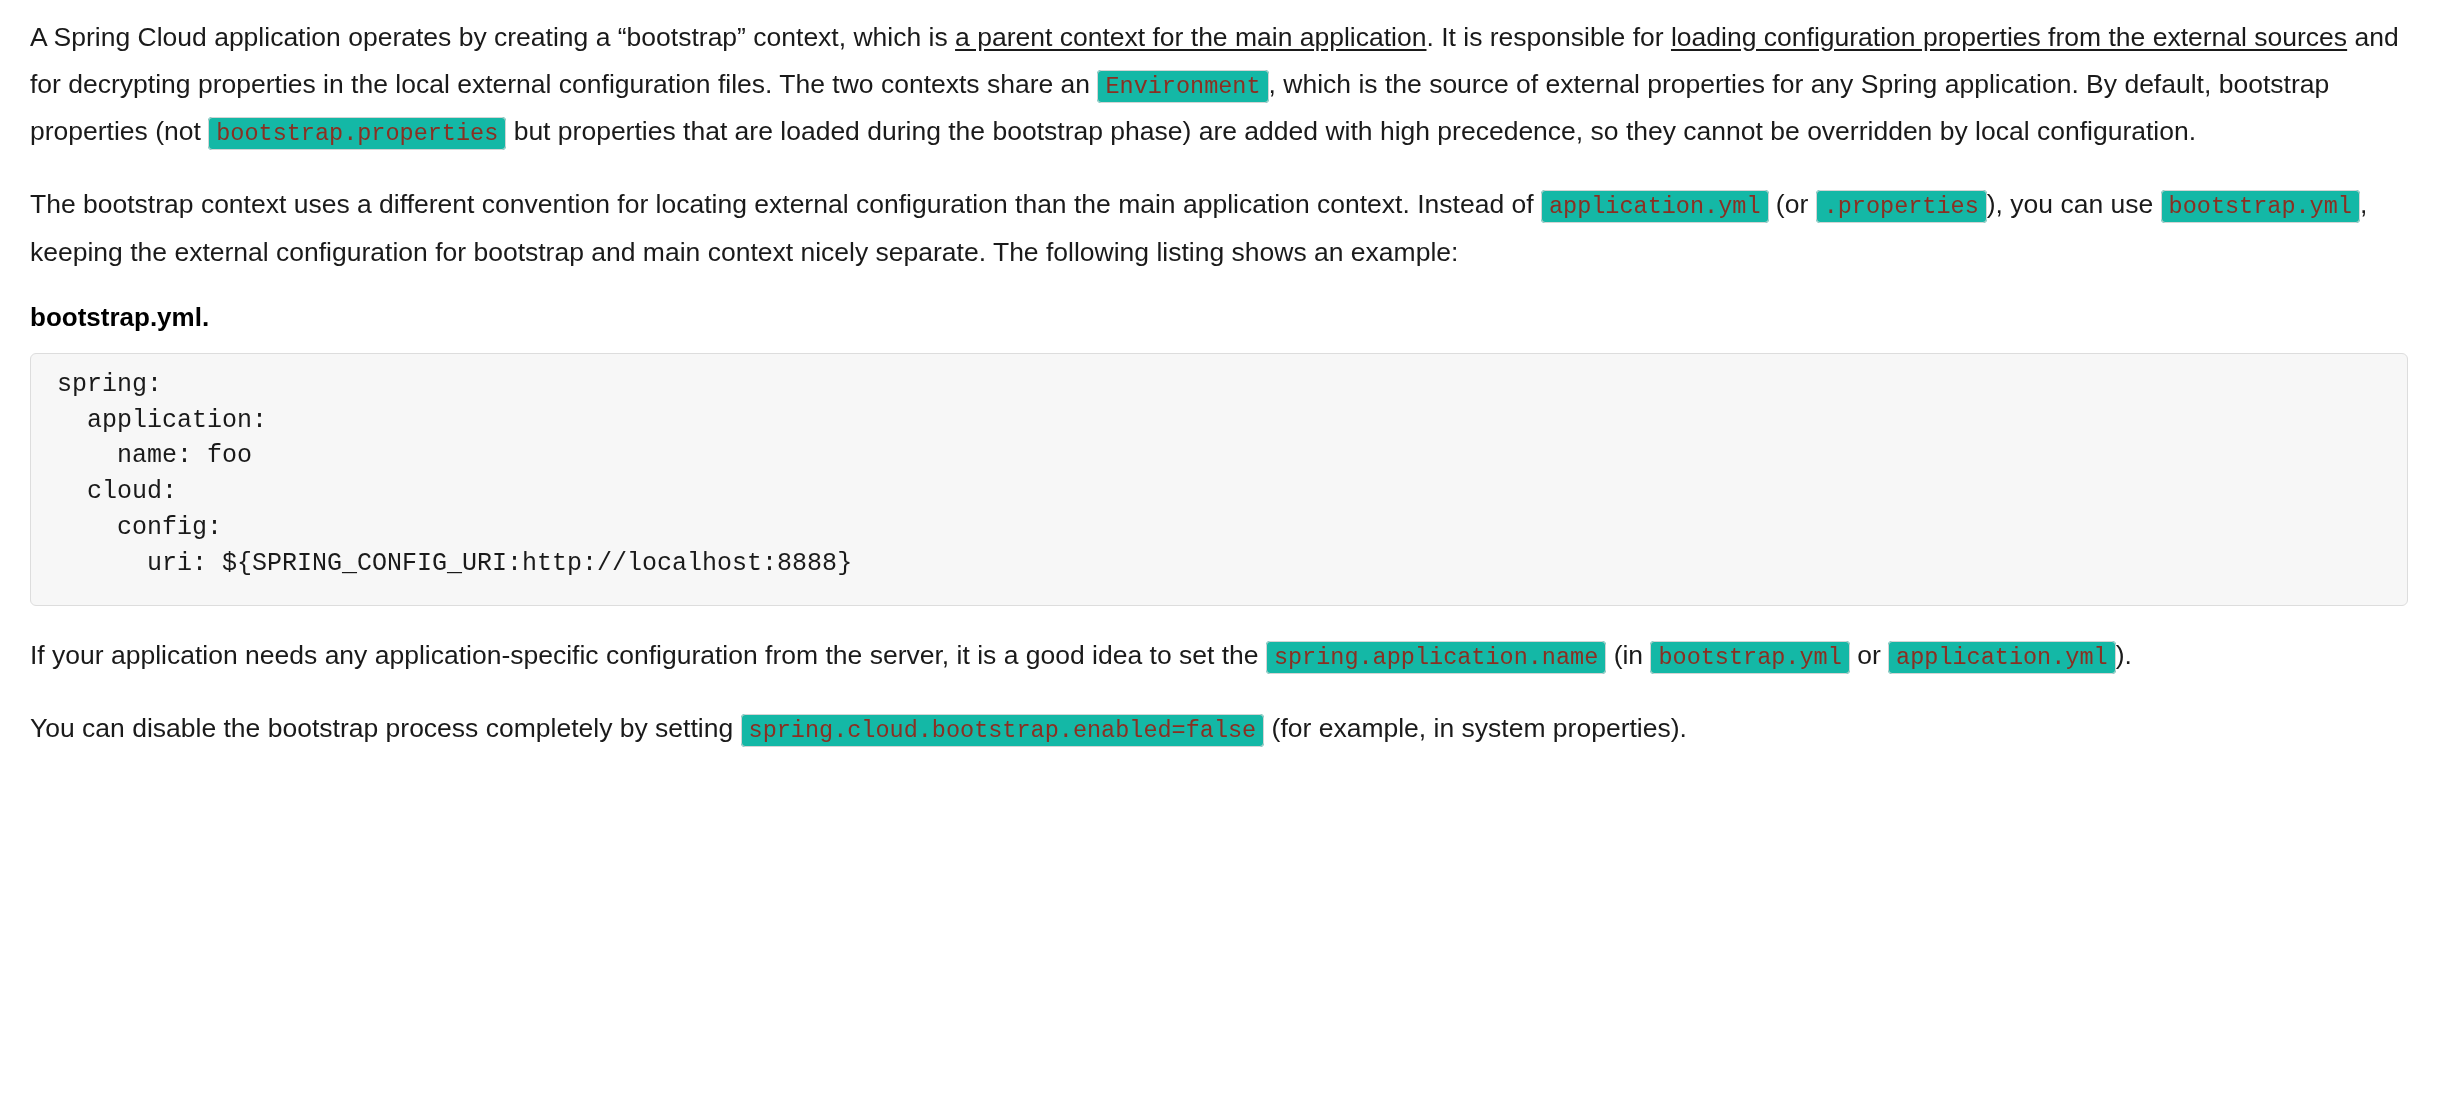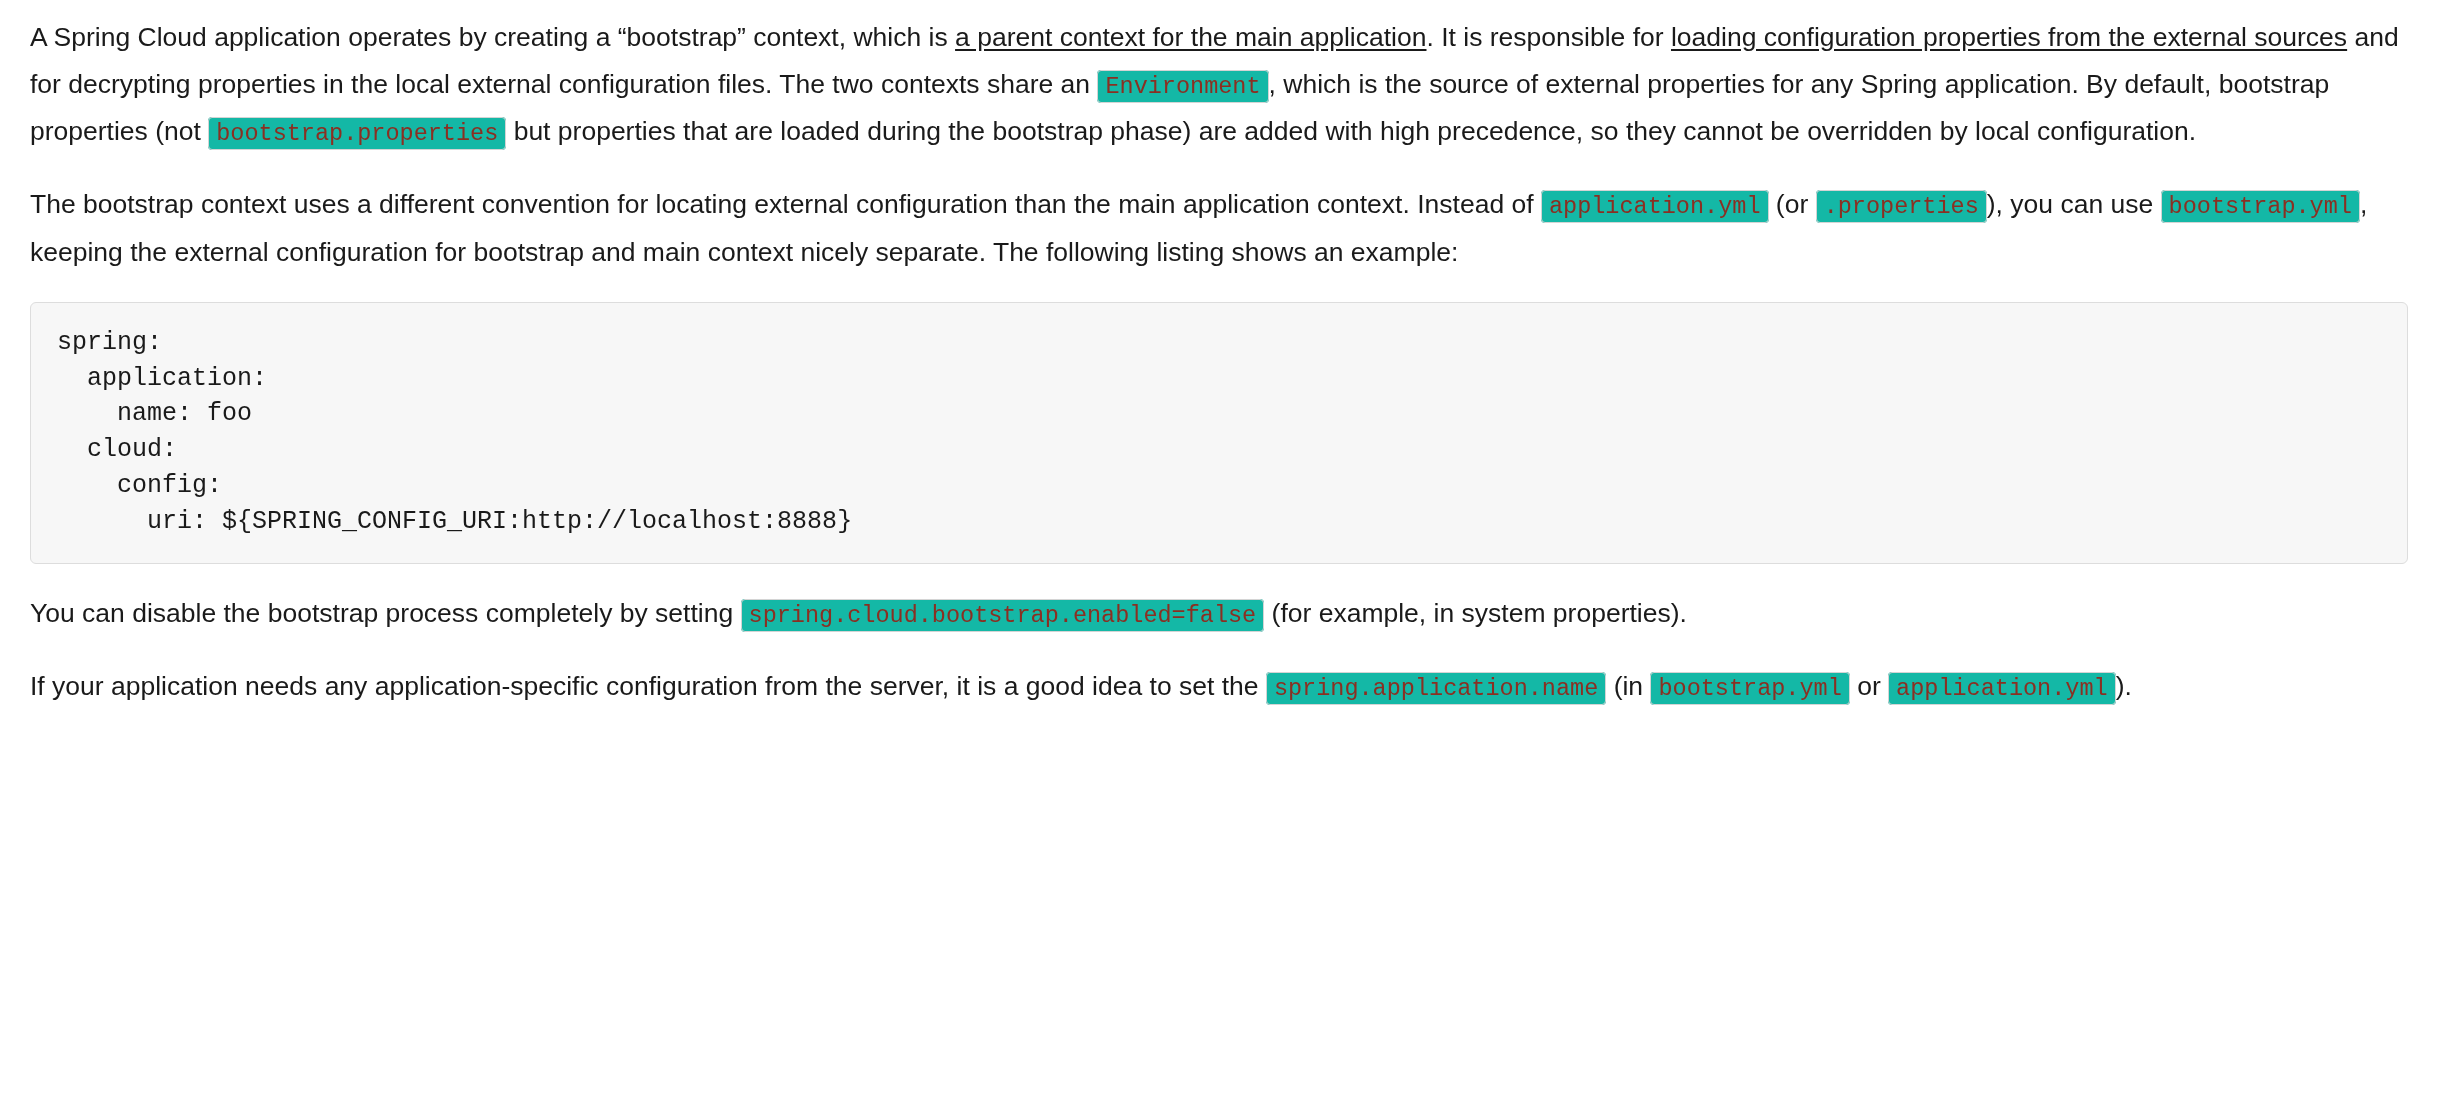--- a/index.html
+++ b/index.html
@@ -53,44 +53,45 @@
     font-size: 26px;
     font-weight: bold;
     margin: 0 0 20px 0;
     color: #000000;
   }
   pre.code-block {
     margin: 0 0 26px 0;
     background: #f7f7f7;
     border: 1px solid #dddddd;
     border-radius: 6px;
-    padding: 22px 26px 24px 26px;
+    padding: 13px 26px 24px 26px;
     font-family: "Liberation Mono", "DejaVu Sans Mono", monospace;
     font-size: 25px;
     line-height: 1.43;
     color: #1a1a1a;
     overflow-x: auto;
     white-space: pre;
   }
 </style>
 </head>
 <body>
 
 <div class="page">
 
 
   <p class="para"><span>A Spring Cloud application operates by creating a “bootstrap” context, which is </span><a class="inline-link" href="#">a parent context for the main application</a><span>. It is responsible for </span><a class="inline-link" href="#">loading configuration properties from the external sources</a><span> and for decrypting properties in the local external configuration files. The two contexts share an </span><code class="lit">Environment</code><span>, which is the source of external properties for any Spring application. By default, bootstrap properties (not </span><code class="lit">bootstrap.properties</code><span> but properties that are loaded during the bootstrap phase) are added with high precedence, so they cannot be overridden by local configuration.</span></p>
 
   <p class="para"><span>The bootstrap context uses a different convention for locating external configuration than the main application context. Instead of </span><code class="lit">application.yml</code><span> (or </span><code class="lit">.properties</code><span>), you can use </span><code class="lit">bootstrap.yml</code><span>, keeping the external configuration for bootstrap and main context nicely separate. The following listing shows an example:</span></p>
 
+  <div class="listing-caption">bootstrap.yml.</div>
 
   <pre class="code-block">spring:
   application:
     name: foo
   cloud:
     config:
       uri: ${SPRING_CONFIG_URI:http://localhost:8888}</pre>
 
+  <p class="para"><span>If your application needs any application-specific configuration from the server, it is a good idea to set the </span><code class="lit">spring.application.name</code><span> (in </span><code class="lit">bootstrap.yml</code><span> or </span><code class="lit">application.yml</code><span>).</span></p>
+
   <p class="para"><span>You can disable the bootstrap process completely by setting </span><code class="lit">spring.cloud.bootstrap.enabled=false</code><span> (for example, in system properties).</span></p>
-
-  <p class="para"><span>If your application needs any application-specific configuration from the server, it is a good idea to set the </span><code class="lit">spring.application.name</code><span> (in </span><code class="lit">bootstrap.yml</code><span> or </span><code class="lit">application.yml</code><span>).</span></p>
 
 </div>
 
 </body></html>

